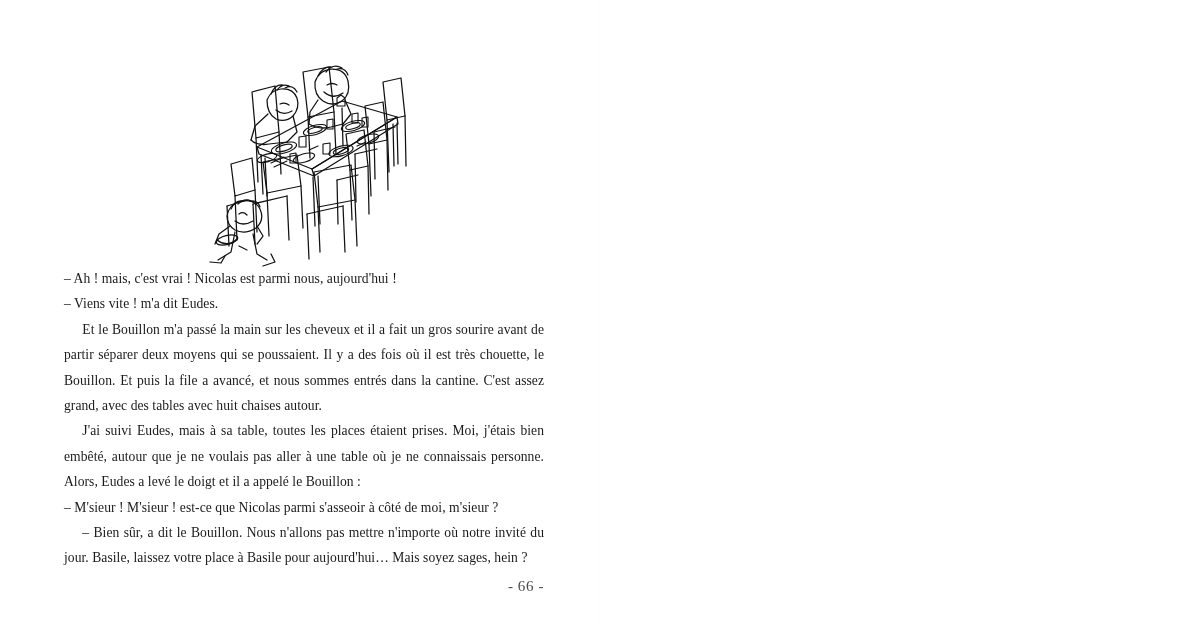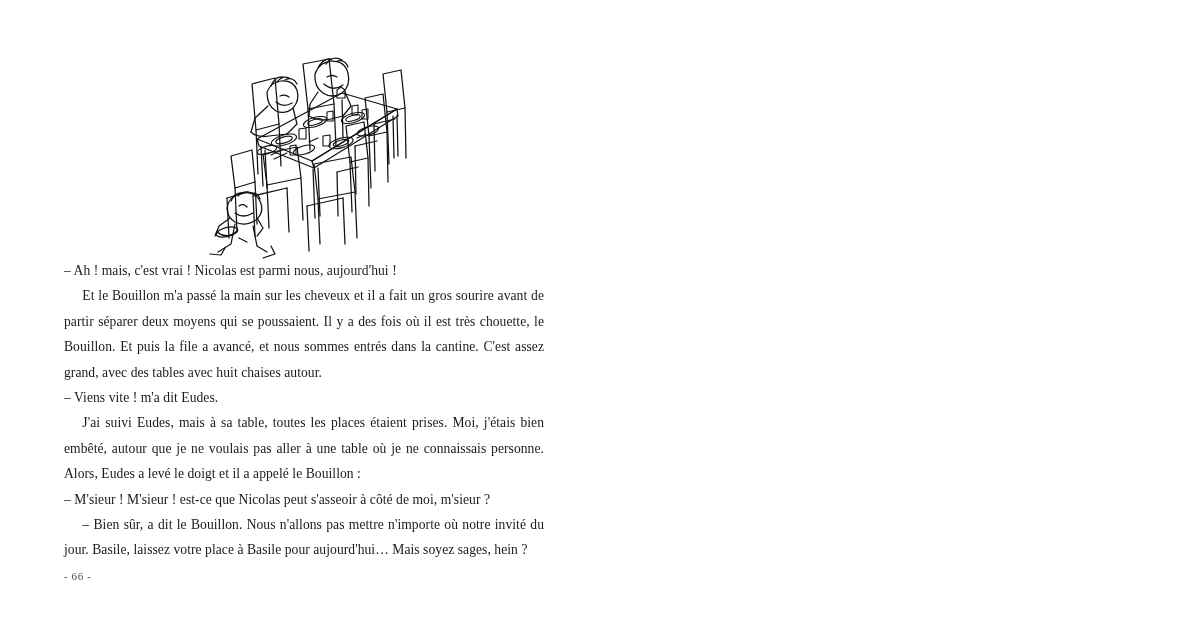--- a/index.html
+++ b/index.html
@@ -17,21 +17,21 @@
 
   .spread {
     position: absolute;
     inset: 0;
     display: block;
   }
 
   
   .page {
     position: absolute;
-    top: 4px;
+    top: 12px;
     height: 552px;
     box-sizing: border-box;
   }
   .page-left  { left: 0;   width: 600px; }
   .page-right { left: 600px; width: 600px; }
 
   
   .illus {
     position: absolute;
   }
@@ -65,22 +65,22 @@
     letter-spacing: 0.05px;
   }
   p.para.indent { text-indent: 1.35em; }
 
   
   .folio {
     position: absolute;
     left: 64px;
     width: 480px;
     top: 566px;
-    text-align: left;
-    font-size: 11px;
+    text-align: right;
+    font-size: 15px;
     color: #4a4a4a;
     letter-spacing: 0.6px;
     font-family: Liberation Serif, serif;
   }
 
   
   .gutter {
     position: absolute;
     left: 599px;
     top: 0;
@@ -239,24 +239,24 @@
           <path d="M48 180 L52 200 L62 206"></path>
           <path d="M58 212 L70 208 L66 200"></path>
           <path d="M34 192 L42 196"></path>
         </g>
 
       </svg>
     </div>
 
     <div class="textcol col-left">
       <p class="para">– Ah ! mais, c'est vrai ! Nicolas est parmi nous, aujourd'hui !</p>
+      <p class="para">– Viens vite ! m'a dit Eudes.</p>
       <p class="para indent">Et le Bouillon m'a passé la main sur les cheveux et il a fait un gros sourire avant de partir séparer deux moyens qui se poussaient. Il y a des fois où il est très chouette, le Bouillon. Et puis la file a avancé, et nous sommes entrés dans la cantine. C'est assez grand, avec des tables avec huit chaises autour.</p>
-      <p class="para">– Viens vite ! m'a dit Eudes.</p>
       <p class="para indent">J'ai suivi Eudes, mais à sa table, toutes les places étaient prises. Moi, j'étais bien embêté, autour que je ne voulais pas aller à une table où je ne connaissais personne. Alors, Eudes a levé le doigt et il a appelé le Bouillon :</p>
-      <p class="para">– M'sieur ! M'sieur ! est-ce que Nicolas peut s'asseoir à côté de moi, m'sieur ?</p>
+      <p class="para">– M'sieur ! M'sieur ! est-ce que Nicolas parmi s'asseoir à côté de moi, m'sieur ?</p>
       <p class="para indent">– Bien sûr, a dit le Bouillon. Nous n'allons pas mettre n'importe où notre invité du jour. Basile, laissez votre place à Basile pour aujourd'hui… Mais soyez sages, hein ?</p>
     </div>
 
     <div class="folio">- 66 -</div>
   </div>
 
   <div class="page page-right">
 
     
 

